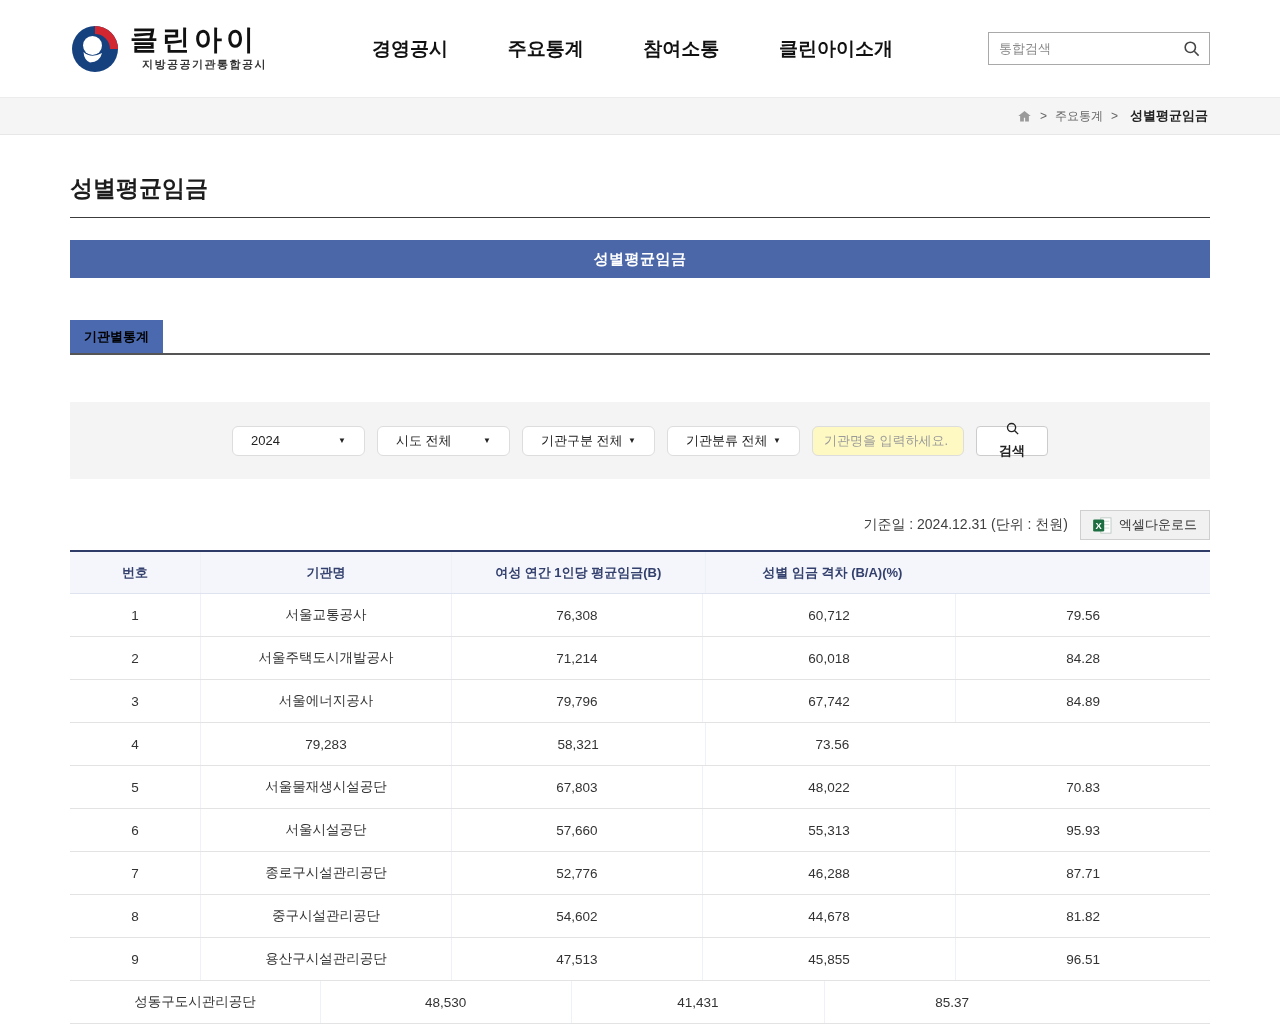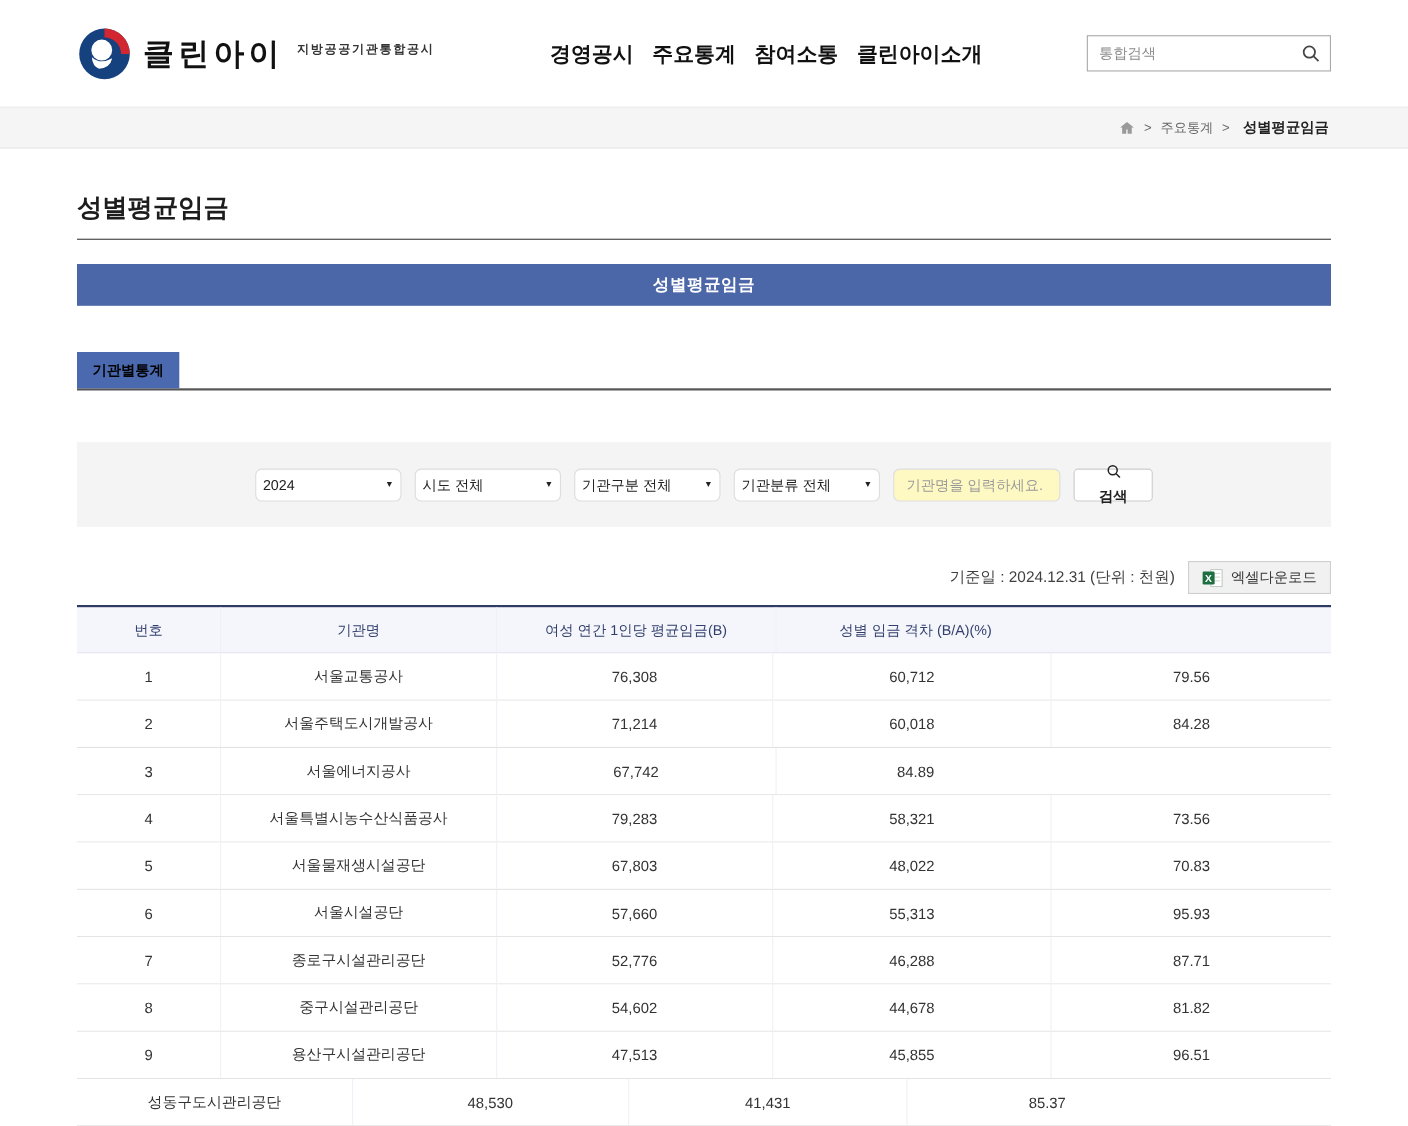--- a/index.html
+++ b/index.html
@@ -3,21 +3,21 @@
 <meta charset="utf-8">
 <style>
   * { margin:0; padding:0; box-sizing:border-box; }
   html,body { width:1280px; height:1024px; overflow:hidden; background:#fff;
     font-family:"Liberation Sans", sans-serif; color:#222; }
 
   
   .topbar { height:97px; display:flex; align-items:center; padding:0 70px; background:#fff; }
   .logo { display:flex; align-items:center; gap:10px; cursor:pointer; }
   .logo-sym { width:50px; height:50px; flex:0 0 auto; }
-  .logo-txt { display:flex; flex-direction:row; }
+  .logo-txt { display:flex; flex-direction:column; }
   .logo-name { font-size:28px; font-weight:bold; color:#111; letter-spacing:4px; line-height:1.05; }
   .logo-sub { font-size:11px; font-weight:bold; color:#333; letter-spacing:1.5px; margin-top:3px;margin-left:12px; }
   .gnb { flex:1; display:flex; justify-content:space-between; padding:0 95px 0 105px; }
   .gnb-item { font-size:19px; font-weight:bold; color:#111; cursor:pointer; }
   .srch { width:222px; height:33px; border:1px solid #a9a9a9; background:#fff;
     display:flex; align-items:center; padding:0 8px 0 10px; }
   .srch input { flex:1; border:none; outline:none; font-size:13px; color:#333;
     font-family:Liberation Sans, sans-serif; background:transparent; }
   .srch input::placeholder { color:#8a8a8a; }
 
@@ -37,42 +37,42 @@
     font-size:15px; font-weight:bold; letter-spacing:.5px; }
   .tabwrap { margin-top:42px; border-bottom:2px solid #555; }
   .tab { display:inline-flex; align-items:center; justify-content:center;
     min-width:84px; height:33px; padding:11px 14px; background:#4a69ae; color:#000000;
     font-size:13px; font-weight:bold; cursor:pointer; }
 
   
   .filters { margin-top:47px; height:77px; background:#f4f4f4;
     display:flex; align-items:center; justify-content:center; gap:12px; }
   .sel { width:133px; height:30px; background:#fff; border:1px solid #ddd; border-radius:6px;
-    display:flex; align-items:center; justify-content:space-between; padding:0 6px;
+    display:flex; align-items:center; justify-content:space-between; padding:0 18px;
     font-size:13px; color:#222; cursor:pointer; }
   .caret { font-size:8px; color:#222; }
   .fl-input { width:152px; height:30px; background:#fef9c3; border:1px solid #ddd; border-radius:6px;
     padding:0 11px; font-size:13px; color:#333; outline:none;
     font-family:"Liberation Sans", sans-serif; }
   .fl-input::placeholder { color:#9a9a9a; }
   .btn-search { width:72px; height:30px; background:#fff; border:1px solid #ccc; border-radius:4px;
     display:flex; align-items:center; justify-content:center; gap:6px;
     font-size:13px; font-weight:bold; color:#222; cursor:pointer;flex-direction:column; }
 
   
   .meta { margin-top:31px; display:flex; align-items:center; justify-content:flex-end; gap:12px; }
   .baseline { font-size:14px; color:#404040; }
   .btn-excel { height:30px; padding:0 12px; background:#f1f1f1; border:1px solid #cfcfcf;
     display:flex; align-items:center; gap:7px; font-size:13px; color:#333; cursor:pointer; }
 
   
   .tbl { margin-top:10px; width:100%; }
   .t-head { display:flex; background:#f5f6fb; border-top:2px solid #2e3b66;
     border-bottom:1px solid #dfe2ef; height:44px; }
-  .t-head .t-cell { font-size:13px; font-weight:normal; color:#33406e; }
+  .t-head .t-cell { font-size:13px; font-weight:bold; color:#33406e; }
   .t-row { display:flex; height:43px; border-bottom:1px solid #e3e3e3; background:#fff; }
   .t-cell { display:flex; align-items:center; justify-content:center; text-align:center;
     font-size:13.5px; color:#333; border-right:1px solid #eef1f7; }
   .t-cell:last-child { border-right:none; }
   .c0 { width:11.5%; } .c1 { width:22%; } .c2 { width:22%; } .c3 { width:22.25%; } .c4 { width:22.25%; }
 
   svg { display:block; }
 </style>
 </head>
 <body>
@@ -199,27 +199,27 @@
     <span class="t-cell c0">2</span>
     <span class="t-cell c1">서울주택도시개발공사</span>
     <span class="t-cell c2">71,214</span>
     <span class="t-cell c3">60,018</span>
     <span class="t-cell c4">84.28</span>
   </div>
 
   <div class="t-row">
     <span class="t-cell c0">3</span>
     <span class="t-cell c1">서울에너지공사</span>
+    <span class="t-cell c2">79,796</span>
     <span class="t-cell c3">67,742</span>
     <span class="t-cell c4">84.89</span>
   </div>
 
   <div class="t-row">
     <span class="t-cell c0">4</span>
-    <span class="t-cell c1">서울특별시농수산식품공사</span>
     <span class="t-cell c2">79,283</span>
     <span class="t-cell c3">58,321</span>
     <span class="t-cell c4">73.56</span>
   </div>
 
   <div class="t-row">
     <span class="t-cell c0">5</span>
     <span class="t-cell c1">서울물재생시설공단</span>
     <span class="t-cell c2">67,803</span>
     <span class="t-cell c3">48,022</span>

